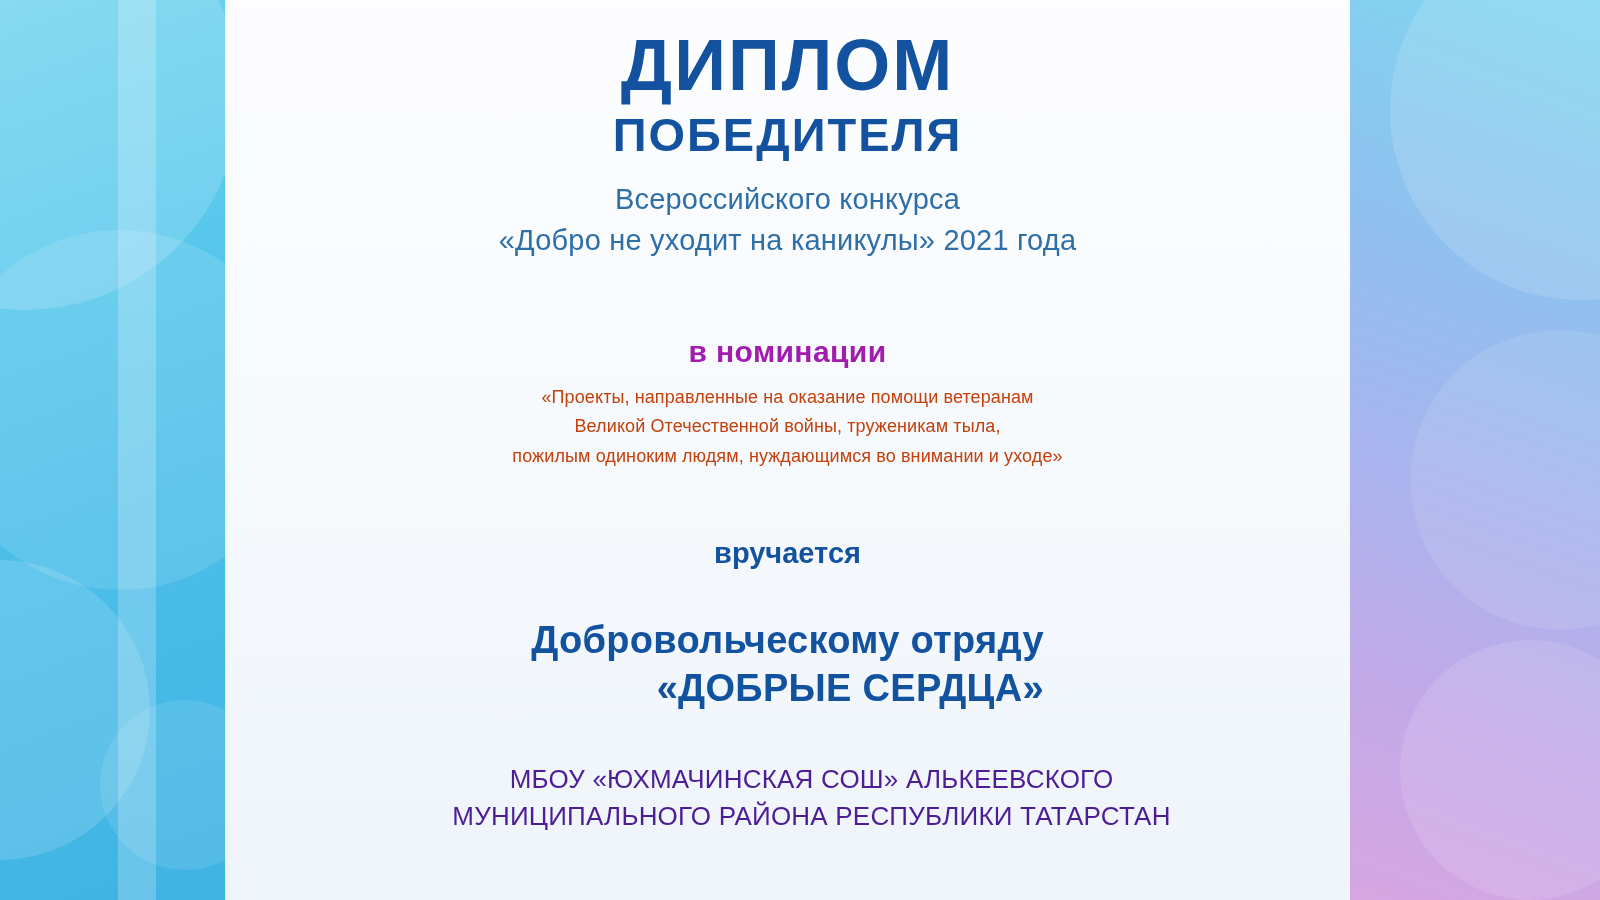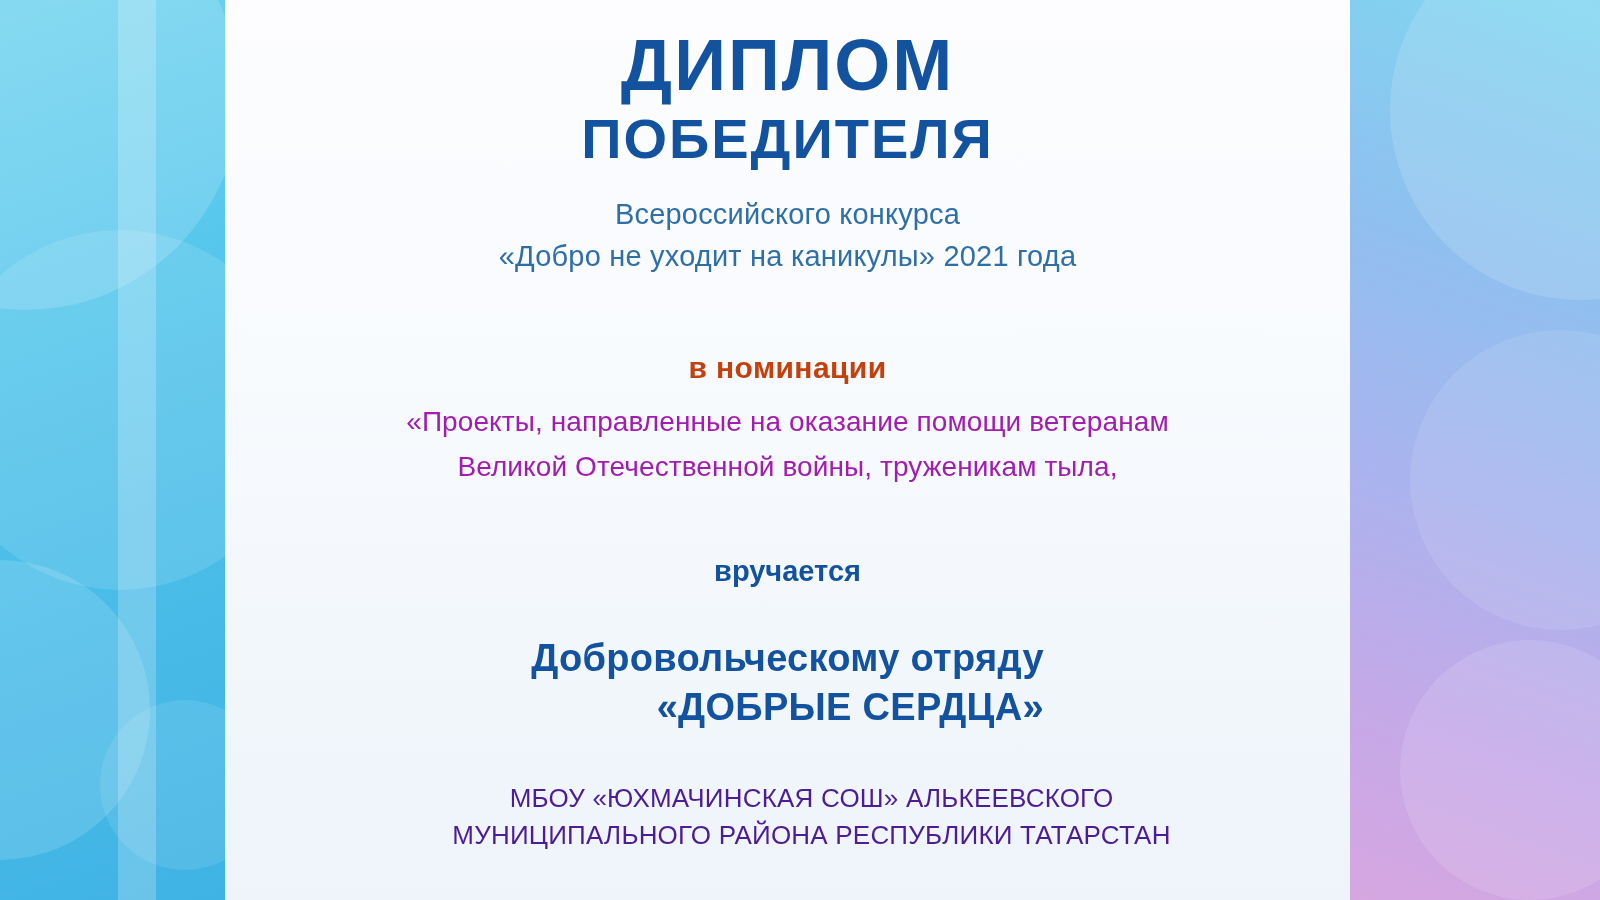--- a/index.html
+++ b/index.html
@@ -91,41 +91,41 @@
   }
 
   .title-line1,
   .title-line2 {
     color: #12529e;
     font-weight: bold;
     letter-spacing: 2px;
     line-height: 1.05;
   }
   .title-line1 { font-size: 72px; margin-top: 10px; }
-  .title-line2 { font-size: 56px; margin-top: 6px; }
+  .title-line2 { font-size: 47px; margin-top: 6px; }
 
   .subtitle {
     color: #2f6fa8;
     font-size: 29px;
     line-height: 1.42;
-    margin-top: 26px;
+    margin-top: 20px;
     letter-spacing: 0.2px;
   }
 
   .nomination-label {
-    color: #c2410c;
+    color: #a21caf;
     font-weight: bold;
     font-size: 30px;
     margin-top: 74px;
     letter-spacing: 0.4px;
   }
 
   .nomination-text {
-    color: #a21caf;
-    font-size: 28px;
+    color: #c2410c;
+    font-size: 18px;
     line-height: 1.62;
     margin-top: 14px;
     letter-spacing: 0.1px;
   }
 
   .awarded-label {
     color: #12529e;
     font-weight: bold;
     font-size: 29px;
     margin-top: 66px;
@@ -188,20 +188,21 @@
     <div class="subtitle">
       <div>Всероссийского конкурса</div>
       <div>«Добро не уходит на каникулы» 2021 года</div>
     </div>
 
     <div class="nomination-label">в номинации</div>
 
     <div class="nomination-text">
       <div>«Проекты, направленные на оказание помощи ветеранам</div>
       <div>Великой Отечественной войны, труженикам тыла,</div>
+      <div>пожилым одиноким людям, нуждающимся во внимании и уходе»</div>
     </div>
 
     <div class="awarded-label">вручается</div>
 
     <div class="recipient">
       <div>Добровольческому отряду</div>
       <div>«ДОБРЫЕ СЕРДЦА»</div>
     </div>
 
     <div class="organization">

